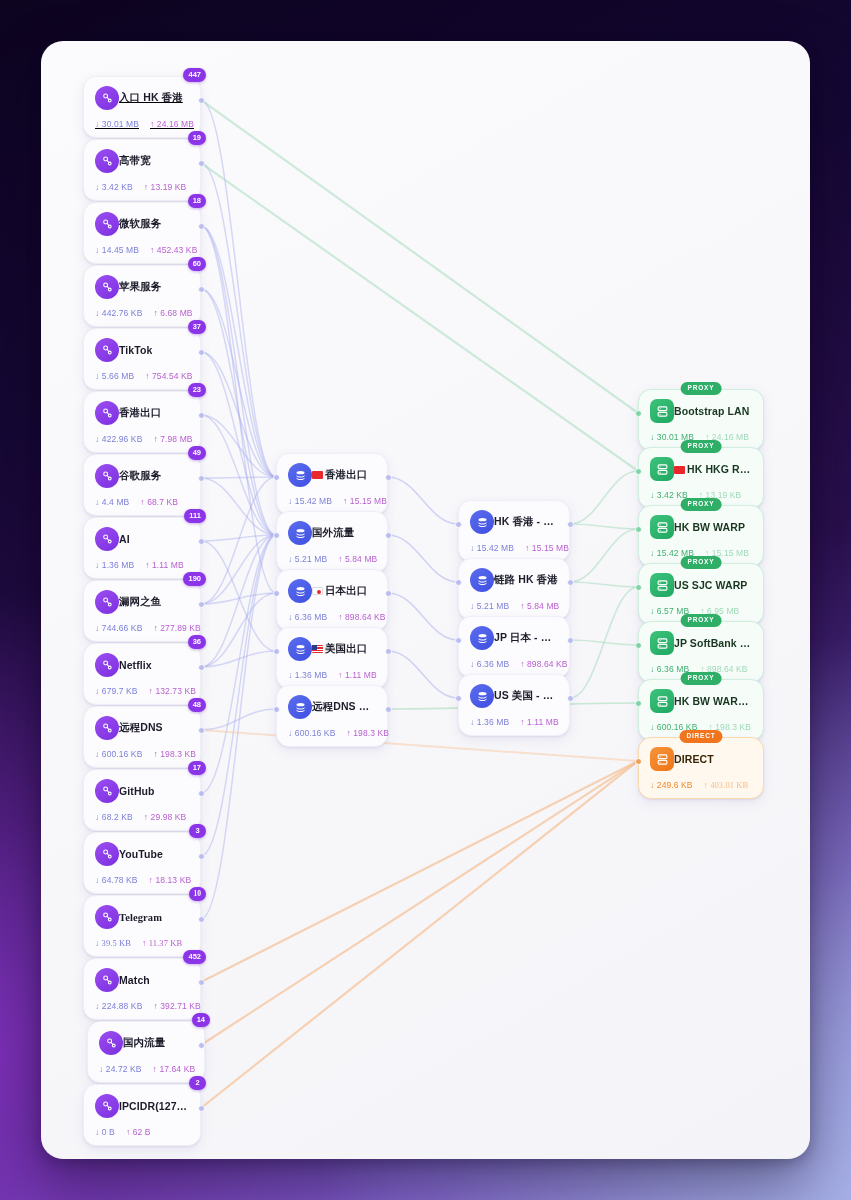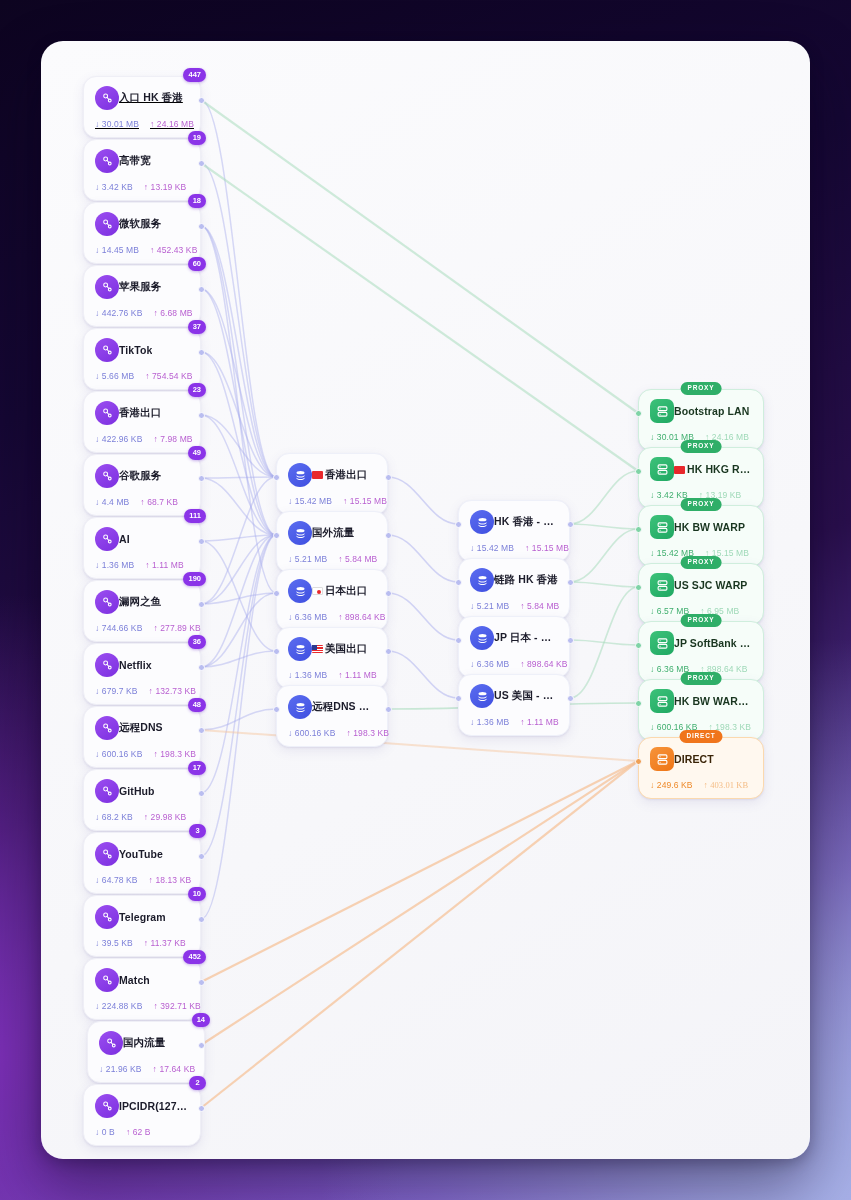--- a/index.html
+++ b/index.html
@@ -407,21 +407,21 @@
             </svg>
           </span>
           <span class="title">YouTube</span>
         </div>
         <div class="stats">
           <span class="dl">↓ 64.78 KB</span>
           <span class="ul">↑ 18.13 KB</span>
         </div>
       </div>
       <div class="port " style="left: 156.5px; top: 811.5px;"></div>
-      <div class="node n-rule" style="left: 42px; top: 854px;">
+      <div class="node n-rule" style="left: 42px; top: 854px; font-family: Liberation Serif, serif;">
         <div class="badge">10</div>
         <div class="row">
           <span class="ic ic-rule">
             <svg width="15" height="15" viewBox="0 0 24 24">
               <g fill="none" stroke="#fff" stroke-width="1.7" stroke-linecap="round">
                 <circle cx="9" cy="8" r="3.1" fill="none"></circle>
                 <circle cx="15.6" cy="15.2" r="2.2" fill="none"></circle>
                 <path d="M11.3 10.3 L13.8 13.2"></path>
               </g>
             </svg>
@@ -462,21 +462,21 @@
               <g fill="none" stroke="#fff" stroke-width="1.7" stroke-linecap="round">
                 <circle cx="9" cy="8" r="3.1" fill="none"></circle>
                 <circle cx="15.6" cy="15.2" r="2.2" fill="none"></circle>
                 <path d="M11.3 10.3 L13.8 13.2"></path>
               </g>
             </svg>
           </span>
           <span class="title">国内流量</span>
         </div>
         <div class="stats">
-          <span class="dl">↓ 21.96 KB</span>
+          <span class="dl">↓ 24.72 KB</span>
           <span class="ul">↑ 17.64 KB</span>
         </div>
       </div>
       <div class="port " style="left: 156.5px; top: 1000.5px;"></div>
       <div class="node n-rule" style="left: 42px; top: 1043px;">
         <div class="badge">2</div>
         <div class="row">
           <span class="ic ic-rule">
             <svg width="15" height="15" viewBox="0 0 24 24">
               <g fill="none" stroke="#fff" stroke-width="1.7" stroke-linecap="round">

